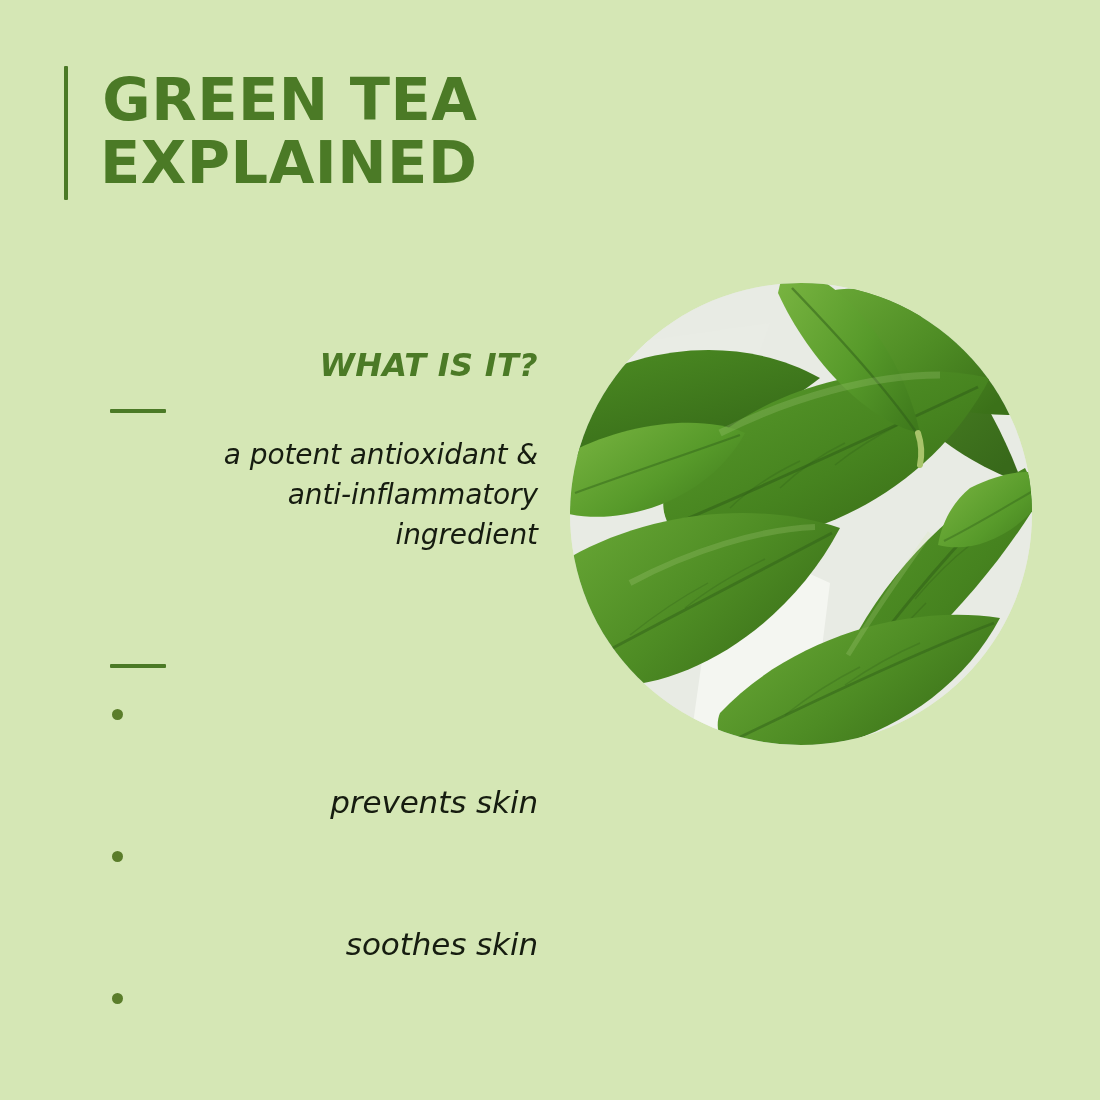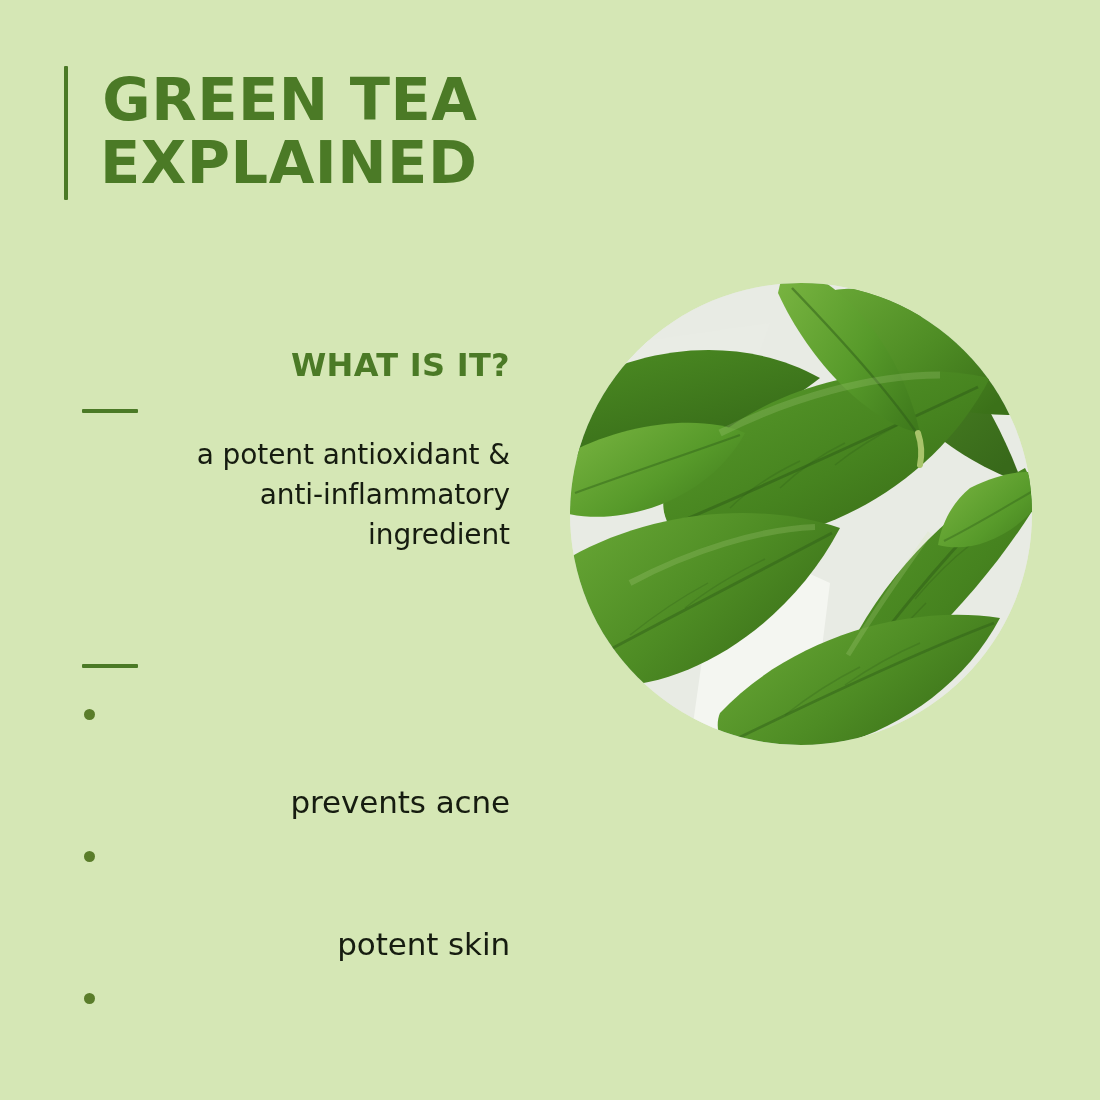--- a/index.html
+++ b/index.html
@@ -46,22 +46,23 @@
     letter-spacing: 0.5px;
     text-transform: uppercase;
     white-space: pre-line;
     margin: 0;
     padding-top: 2px;
   }
 
   
   .section {
     position: absolute;
-    left: 80px;
+    left: 108px;
     width: 430px;
+    font-style: italic;
   }
   .section-one { top: 348px; }
   .section-two { top: 638px; }
 
   .section-heading {
     color: #4b7a26;
     font-family: "DejaVu Sans", sans-serif;
     font-weight: bold;
     font-size: 32px;
     letter-spacing: 0.3px;
@@ -146,25 +147,25 @@
     <p class="section-body">a potent antioxidant &amp;
 anti-inflammatory
 ingredient</p>
   </div>
 
   <div class="section section-two">
     <div class="section-divider"></div>
     <ul class="bullet-list">
       <li class="bullet-item">
         <span class="bullet-dot"></span>
-        <span>prevents acne</span>
+        <span>prevents skin</span>
       </li>
       <li class="bullet-item">
         <span class="bullet-dot"></span>
-        <span>potent skin</span>
+        <span>soothes skin</span>
       </li>
       <li class="bullet-item">
         <span class="bullet-dot"></span>
         
       </li>
     </ul>
   </div>
 
   <div class="photo-circle">
     <svg viewBox="0 0 462 462" xmlns="http://www.w3.org/2000/svg">

